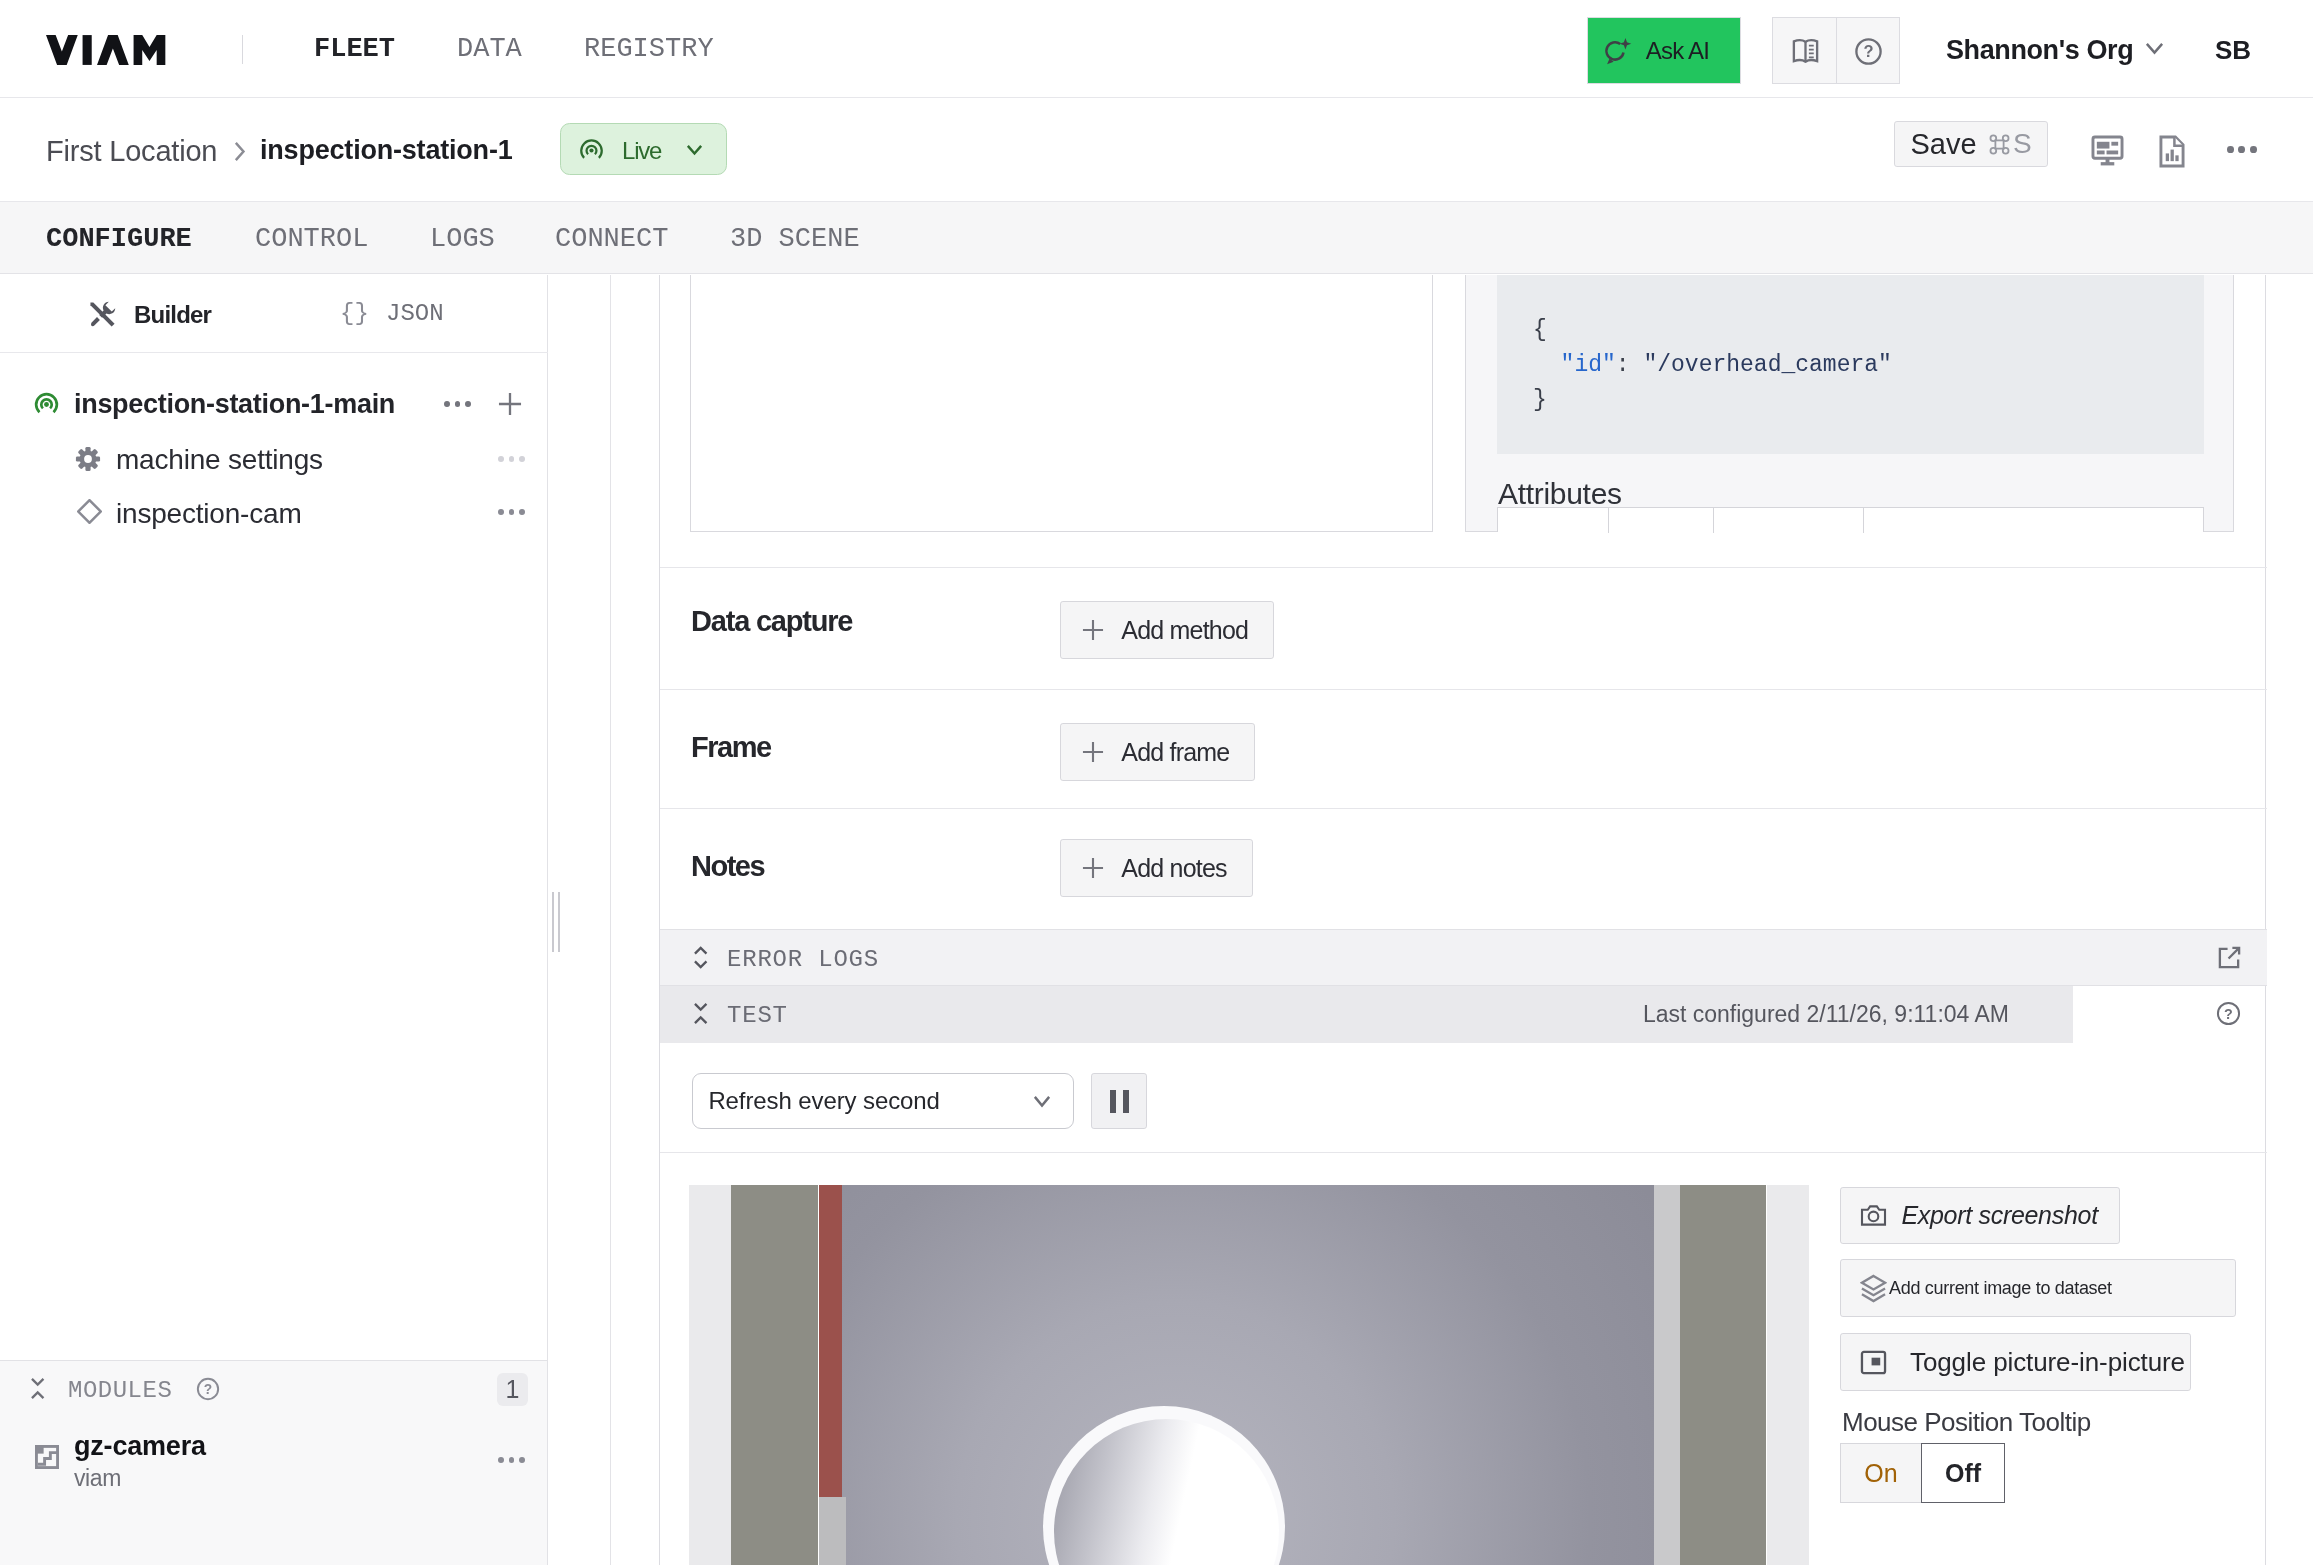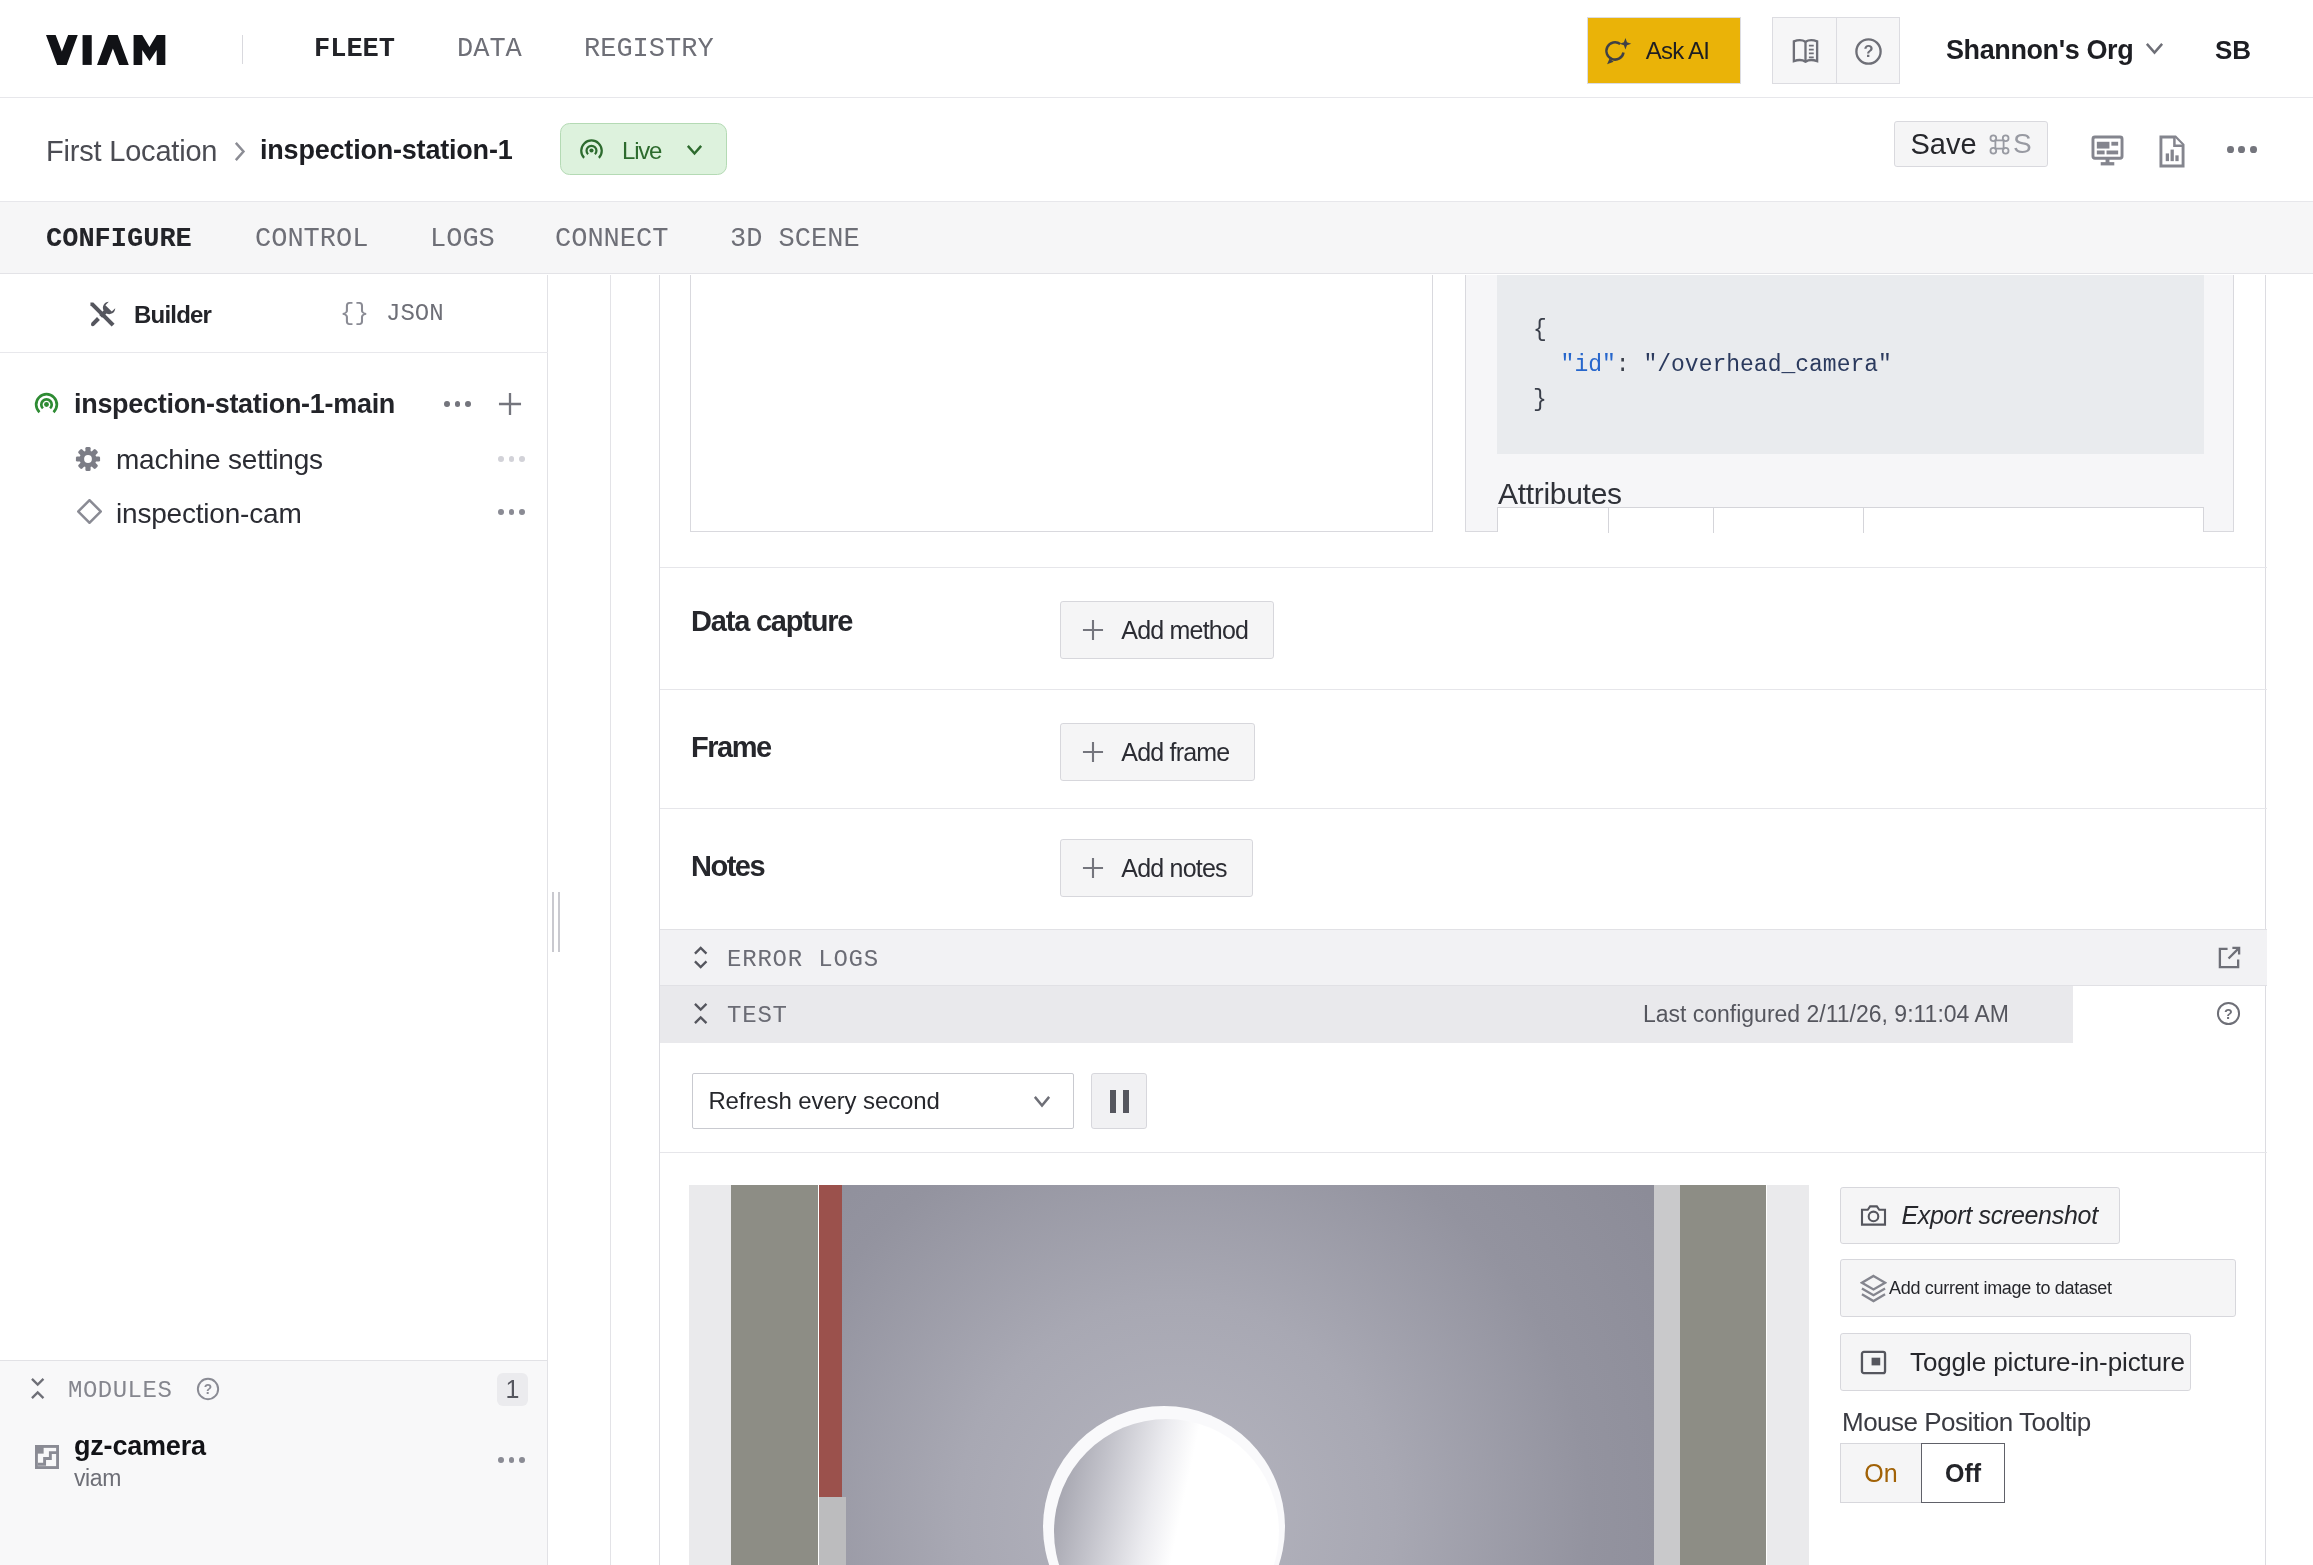--- a/index.html
+++ b/index.html
@@ -28,21 +28,21 @@
       <rect x="38" y="0" width="9.5" height="31"></rect>
       <polygon points="53,31 64.5,0 74.5,0 86,31 76,31 69.5,14 63,31"></polygon>
       <polygon points="91,31 91,0 100,0 107.5,12.5 115,0 124,0 124,31 115,31 115,15.5 107.5,27 100,15.5 100,31"></polygon>
     </g>
   </svg>
   <div class="abs" style="left:242px;top:35px;width:1px;height:29px;background:#d9d9de;"></div>
   <div class="abs mono" style="left:314px;top:35px;font-size:27px;font-weight:700;line-height:29px;">FLEET</div>
   <div class="abs mono gray" style="left:457px;top:35px;font-size:27px;line-height:29px;">DATA</div>
   <div class="abs mono gray" style="left:584px;top:35px;font-size:27px;line-height:29px;">REGISTRY</div>
 
-  <div class="abs" style="left:1587px;top:17.3px;width:154px;height:67px;background:#eab308;border:1px solid #dcdce1;display:flex;align-items:center;">
+  <div class="abs" style="left:1587px;top:17.3px;width:154px;height:67px;background:#22c55e;border:1px solid #dcdce1;display:flex;align-items:center;">
     <svg style="margin-left:15.4px" width="29" height="29" viewBox="0 0 30 30">
       <path d="M21.2 17 a8.9 8.9 0 1 1 -3.4 -8.6" fill="none" stroke="#3f4046" stroke-width="2.6"></path>
       <path d="M6.8 23.2 L4.2 29.2 L11 26.6 Z" fill="#3f4046"></path>
       <path d="M23.2 2 L24.8 6.4 L29.2 8 L24.8 9.6 L23.2 14 L21.6 9.6 L17.2 8 L21.6 6.4 Z" fill="#3f4046"></path>
     </svg>
     <span style="font-size:24px;margin-left:13.4px;color:#1d1e23;letter-spacing:-0.8px;">Ask AI</span>
   </div>
 
   <div class="abs" style="left:1772px;top:17.3px;width:128px;height:67px;background:#f6f6f7;border:1px solid #dcdce1;">
     <div class="abs" style="left:63px;top:0;width:1px;height:65px;background:#dcdce1;"></div>
@@ -274,21 +274,21 @@
             <path d="M2 22 L8 16 L14 22"></path>
       </svg>
       <div class="abs mono" style="left:67px;top:16.3px;font-size:24px;color:#6b6c75;letter-spacing:0.8px;">TEST</div>
       <div class="abs" style="right:64px;top:15.4px;font-size:23px;color:#55565e;">Last configured 2/11/26, 9:11:04 AM</div>
       <svg class="abs" style="left:1555px;top:14.4px" width="27" height="27" viewBox="0 0 32 32" fill="none">
         <circle cx="16" cy="16" r="12.5" stroke="#6e6f77" stroke-width="2.4"></circle>
         <text x="16" y="22" font-family="Liberation Sans" font-size="17" font-weight="700" fill="#6e6f77" text-anchor="middle">?</text>
       </svg>
     </div>
 
-    <div class="abs" style="left:32px;top:798px;width:382px;height:56px;background:#fff;border:1px solid #c9cad0;border-radius:2px;">
+    <div class="abs" style="left:32px;top:798px;width:382px;height:56px;background:#fff;border:1px solid #c9cad0;border-radius:9px;">
       <div class="abs" style="left:15.4px;top:12.5px;font-size:24px;color:#26272c;letter-spacing:-0.1px;">Refresh every second</div>
       <svg class="abs" style="left:339px;top:20px" width="20" height="14.4" viewBox="0 0 21 15" fill="none" stroke="#6e6f77" stroke-width="2.6">
             <path d="M3 3 L10.5 12 L18 3"></path>
           </svg>
     </div>
     <div class="abs" style="left:431px;top:798px;width:56px;height:56px;background:#f1f1f3;border:1px solid #d7d7dc;border-radius:2.9px;">
       <div class="abs" style="left:18px;top:16.3px;width:5.8px;height:23px;background:#55565e;"></div>
       <div class="abs" style="left:31px;top:16.3px;width:5.8px;height:23px;background:#55565e;"></div>
     </div>
     <div class="hline" style="left:0;top:877px;width:1607px;"></div>

